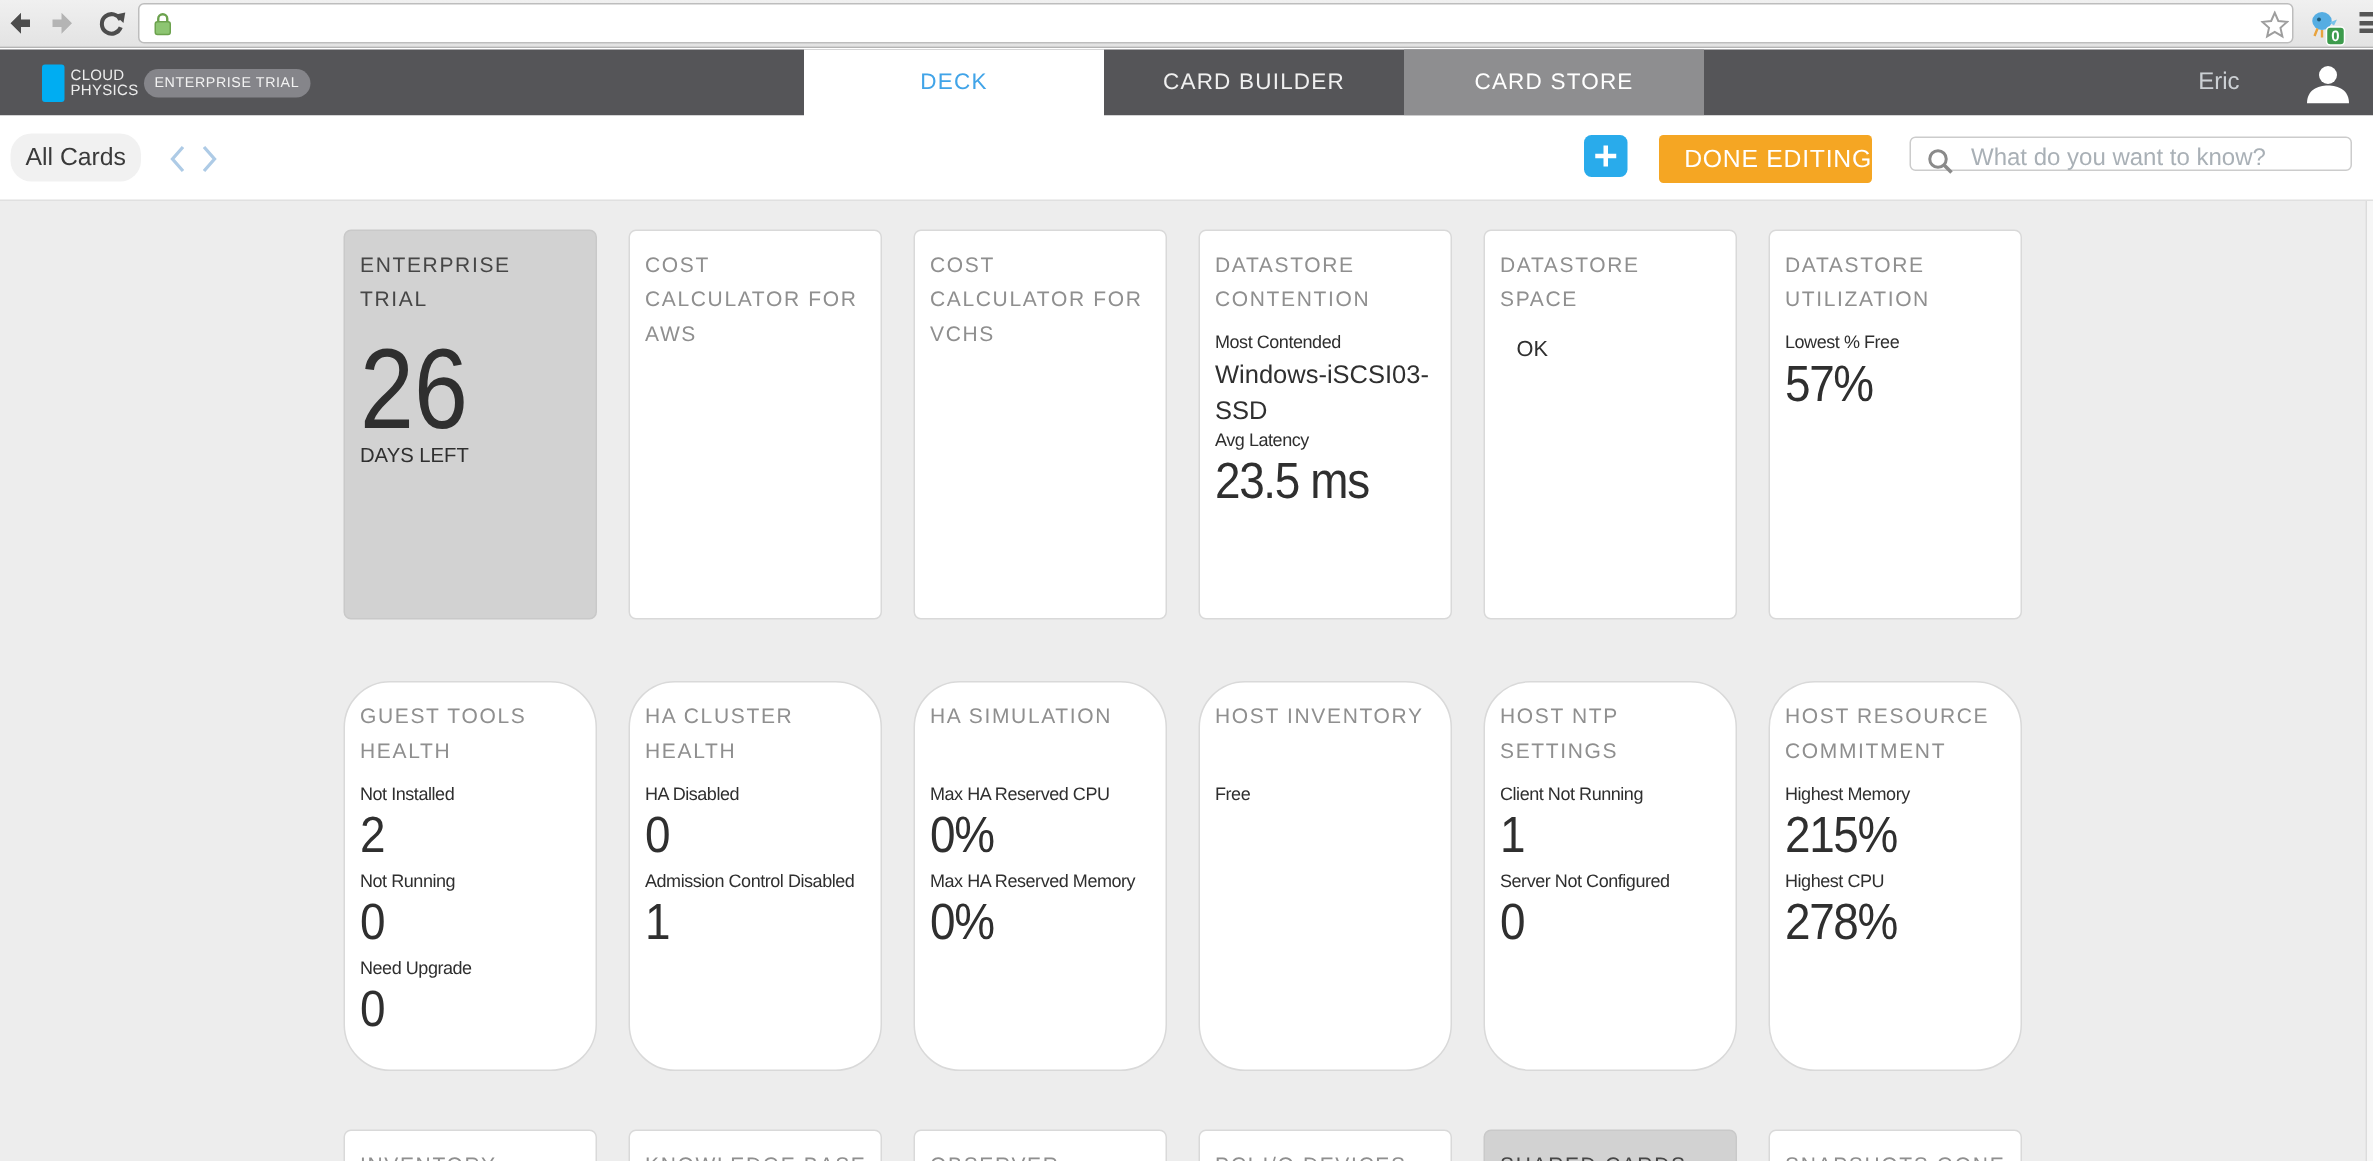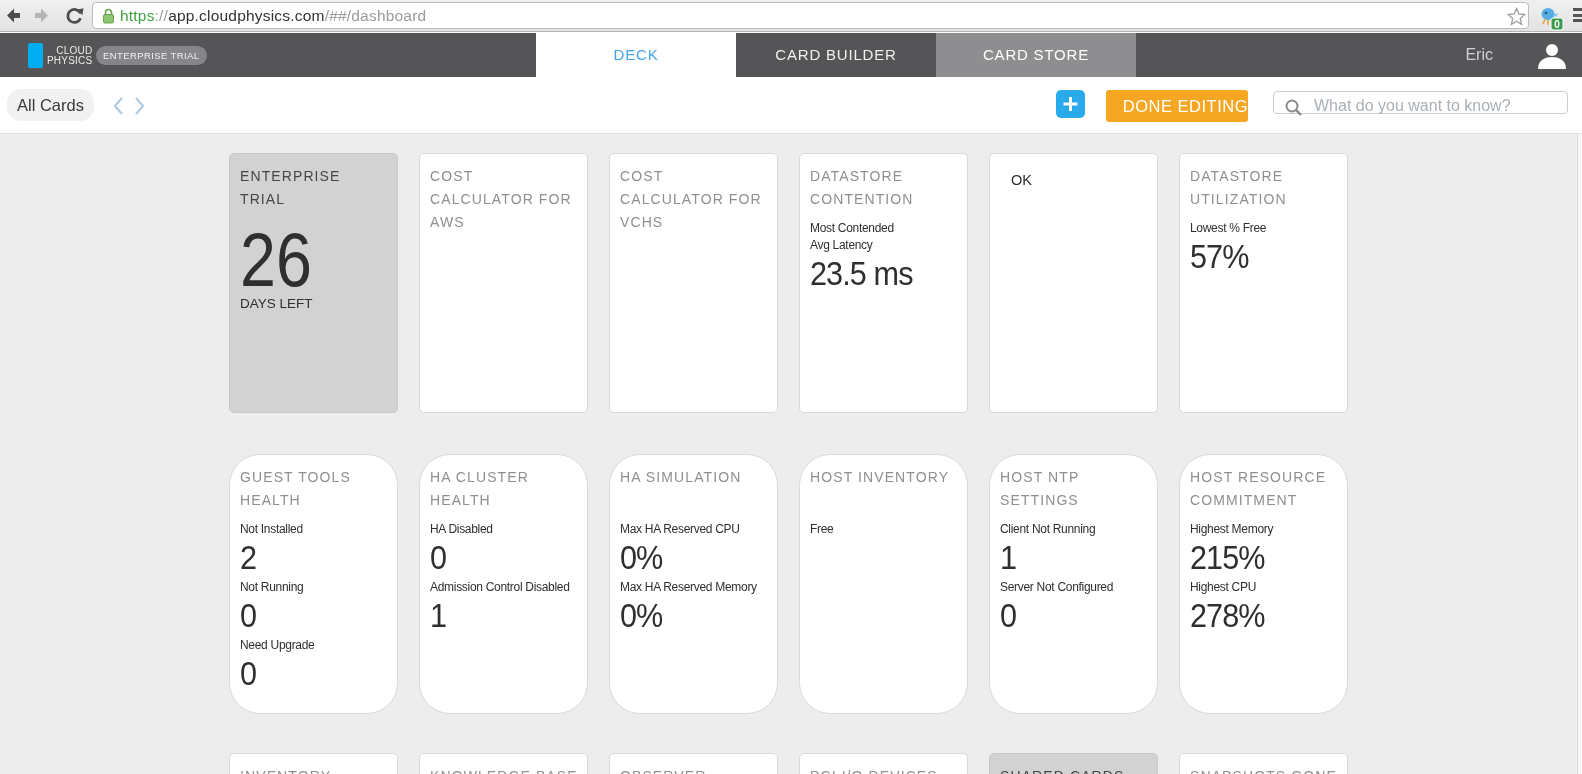--- a/index.html
+++ b/index.html
@@ -12,21 +12,21 @@
 #omnibox { position:absolute; left:92px; top:2px; width:1437px; height:27px;
   background:#fff; border:1px solid #bdbdbd; border-radius:4px; }
 .navicon { position:absolute; top:0; }
 #url { position:absolute; left:27px; top:4px; font-size:15.5px; letter-spacing:0.2px; white-space:nowrap; }
 #url .g { color:#3fa03f; } #url .s { color:#9a9a9a; } #url .d { color:#333; } #url .p { color:#9a9a9a; }
 
 
 #appheader { position:absolute; top:33px; left:0; width:1582px; height:44px; background:#555558; }
 #logo-rect { position:absolute; left:28px; top:10px; width:15px; height:25px; background:#00adf2; border-radius:2px; }
 #logo-text { position:absolute; left:47px; top:13px; color:#ececec; font-size:10px; line-height:10px;
-  letter-spacing:0.2px;text-align:right; }
+  letter-spacing:0.2px; }
 #trial-pill { position:absolute; left:96px; top:13px; height:19px; padding:0 7px; background:#85858a;
   border-radius:10px; color:#f2f2f2; font-size:9.5px; line-height:19px; letter-spacing:0.4px; }
 .tab { position:absolute; top:0; height:44px; line-height:44px; text-align:center; font-size:15px; letter-spacing:0.8px; }
 #tab-deck { left:536px; width:200px; background:#fff; color:#41a4e8; height:45px; }
 #tab-builder { left:736px; width:200px; color:#f0f0f0; }
 #tab-store { left:936px; width:200px; background:#8e8e90; color:#fff; }
 #hdr-user { position:absolute; right:89px; top:0; line-height:44px; color:#ccd0d4; font-size:16px; }
 #hdr-avatar { position:absolute; left:1537px; top:10px; }
 
 
@@ -75,21 +75,20 @@
   </svg>
   <svg class="navicon" style="left:64px" width="20" height="31" viewBox="0 0 20 31">
     <path d="M16.3 13.2 a6.5 6.5 0 1 0 0.2 5" fill="none" stroke="#4d4d4d" stroke-width="2.7"></path>
     <path d="M12.5 9.8 L19.5 8.3 L18.3 15.3 Z" fill="#4d4d4d"></path>
   </svg>
   <div id="omnibox">
     <svg style="position:absolute;left:8px;top:4px" width="15" height="18" viewBox="0 0 15 18">
       <rect x="2.5" y="7.5" width="10" height="8.5" rx="1.5" fill="#8dc572" stroke="#6ca24e" stroke-width="1"></rect>
       <path d="M4.5 7.5 V5.5 a3 3 0 0 1 6 0 V7.5" fill="none" stroke="#6ca24e" stroke-width="1.6"></path>
     </svg>
-    <div id="url"><span class="g">https</span><span class="s">://</span><span class="d">app.cloudphysics.com</span><span class="p">/##/dashboard</span></div>
     <svg style="position:absolute;left:1414px;top:4px" width="19" height="19" viewBox="0 0 19 19">
       <path d="M9.5 1.5 L11.9 7 L17.7 7.6 L13.3 11.5 L14.6 17.3 L9.5 14.2 L4.4 17.3 L5.7 11.5 L1.3 7.6 L7.1 7 Z" fill="none" stroke="#9e9e9e" stroke-width="1.3"></path>
     </svg>
   </div>
   <svg style="position:absolute;left:1536px;top:3px" width="28" height="28" viewBox="0 0 28 28">
     <ellipse cx="12" cy="11" rx="6.5" ry="6" fill="#55ade2"></ellipse>
     <circle cx="10" cy="10" r="1.3" fill="#1d5a7a"></circle>
     <path d="M17 12 L22 10 L20 14 Z" fill="#79c2e8"></path>
     <path d="M9 16 L7 21 M12 17 L12 22" stroke="#e8a33d" stroke-width="1.6"></path>
     <rect x="15" y="15" width="12" height="12" rx="2.5" fill="#3d9b4c" stroke="#fff" stroke-width="1"></rect>
@@ -141,24 +140,26 @@
   </div>
   <div class="card c2 r1">
       <div class="t">COST<br>CALCULATOR FOR<br>AWS</div>
     </div>
   <div class="card c3 r1">
       <div class="t">COST<br>CALCULATOR FOR<br>VCHS</div>
     </div>
   <div class="card c4 r1">
     <div class="t">DATASTORE CONTENTION</div>
     <div class="lbl">Most Contended</div>
+    <div class="valtext">Windows-iSCSI03-SSD</div>
     <div class="lbl" style="">Avg Latency</div>
     <div class="val">23.5 ms</div>
   </div>
   <div class="card c5 r1">
+    <div class="t">DATASTORE SPACE</div>
     <div class="valtext" style="margin-left:11px;font-size:14.5px;margin-top:3px">OK</div>
   </div>
   <div class="card c6 r1">
     <div class="t">DATASTORE UTILIZATION</div>
     <div class="lbl">Lowest % Free</div>
     <div class="val">57%</div>
   </div>
 
   <div class="card c1 r2">
     <div class="t">GUEST TOOLS HEALTH</div>

